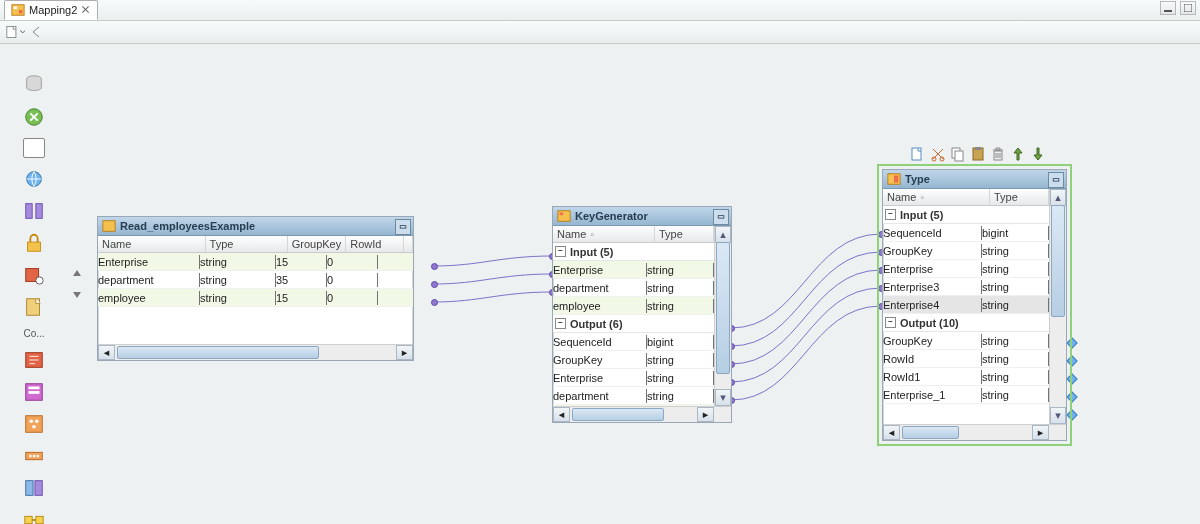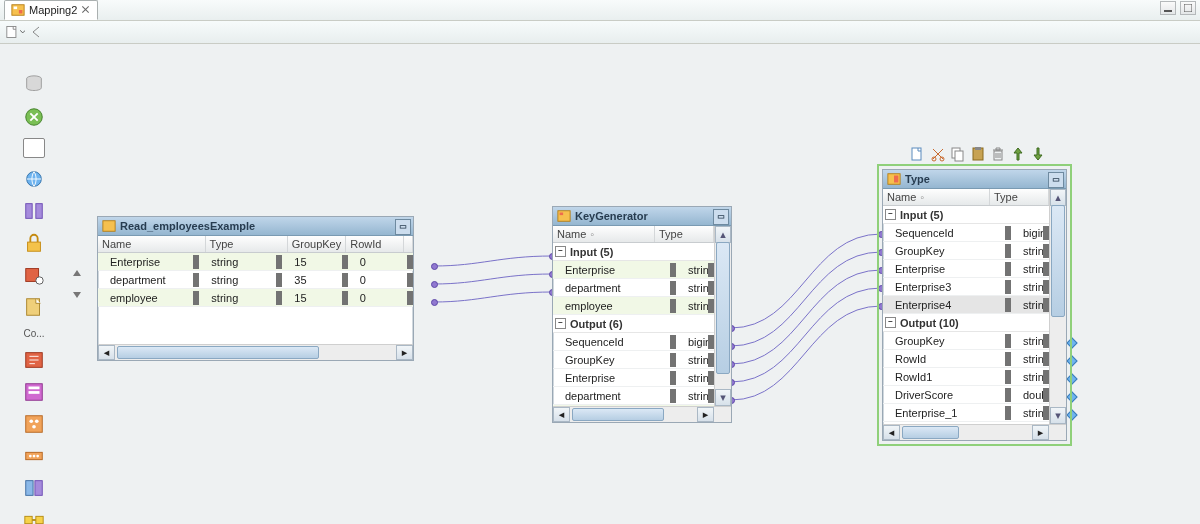--- a/index.html
+++ b/index.html
@@ -17,21 +17,21 @@
 .panel{position:absolute;background:#fff;border:1px solid #9aa8b5;box-shadow:0 0 0 1px #d0d8de inset}
 .panel.selected{outline:2px solid #8fd07a;outline-offset:3px}
 .title{height:18px;background:linear-gradient(#c0d6ea,#95b6d0);border-bottom:1px solid #7a9ab2;display:flex;align-items:center;padding:0 4px;font-weight:bold;color:#273c50;position:relative}
 .title .ic{width:14px;height:14px;margin-right:4px}
 .title .min{position:absolute;right:2px;top:2px;width:14px;height:14px;display:flex;align-items:center;justify-content:center;border:1px solid #6e8aa0;background:#cde;font-size:8px;line-height:1}
 .grid-head{display:flex;background:linear-gradient(#fefefe,#e6e9ea);border-bottom:1px solid #c8cccf}
 .grid-head>div{padding:2px 4px;border-right:1px solid #d4d7d9;color:#444}
 .grid-head .sorter{color:#888;margin-left:4px}
 .rows{overflow:auto}
 .row{display:flex;border-bottom:1px solid #eef0f1;height:17px;align-items:center}
-.row>div{padding:1px 12px;border-right:6px solid #737373;white-space:nowrap;overflow:hidden}
+.row>div{padding:1px 0;border-right:1px solid #737373;white-space:nowrap;overflow:hidden}
 .row.alt{background:#f1f8e6}
 .row.sel{background:#e5e5e5}
 .group-hdr{display:flex;align-items:center;gap:4px;background:#fff;border-bottom:1px solid #e6e6e6;height:17px;padding-left:2px;font-weight:bold;color:#333}
 .group-hdr .tg{width:9px;height:9px;border:1px solid #888;font-size:8px;line-height:8px;text-align:center;display:inline-block}
 .link-dot{width:5px;height:5px;border-radius:50%;background:#9078d0;border:1px solid #5e49a8;position:absolute}
 .link-diamond{position:absolute;width:6px;height:6px;background:#6fb4ef;border:1px solid #3b7cb8;transform:rotate(45deg)}
 .scroll-track{width:16px;background:#ededed;border-left:1px solid #cfcfcf;position:relative;flex:0 0 16px}
 .scroll-thumb{position:absolute;left:1px;right:1px;background:linear-gradient(#dbe8f5,#b6cee3);border:1px solid #8aa8c2;border-radius:2px}
 .scroll-btn{position:absolute;left:0;right:0;height:15px;background:linear-gradient(#f1f5f8,#d7e1ea);border:1px solid #aab8c5;display:flex;align-items:center;justify-content:center;color:#557}
 .hscroll{height:15px;background:#ededed;border-top:1px solid #cfcfcf;display:flex;align-items:center}
@@ -394,24 +394,20 @@
             </div>
           <div class="row">
               <div style="width:98px">RowId</div>
               <div style="flex:1">string</div>
             </div>
           <div class="row">
               <div style="width:98px">RowId1</div>
               <div style="flex:1">string</div>
             </div>
           <div class="row">
-              <div style="width:98px">DriverScore</div>
-              <div style="flex:1">double</div>
-            </div>
-          <div class="row">
               <div style="width:98px">Enterprise_1</div>
               <div style="flex:1">string</div>
             </div>
         </div>
       </div>
       <div class="scroll-track">
         <div class="scroll-btn" style="top:0">▴</div>
         <div class="scroll-thumb" style="top:16px;height:110px"></div>
         <div class="scroll-btn" style="bottom:0">▾</div>
       </div>

